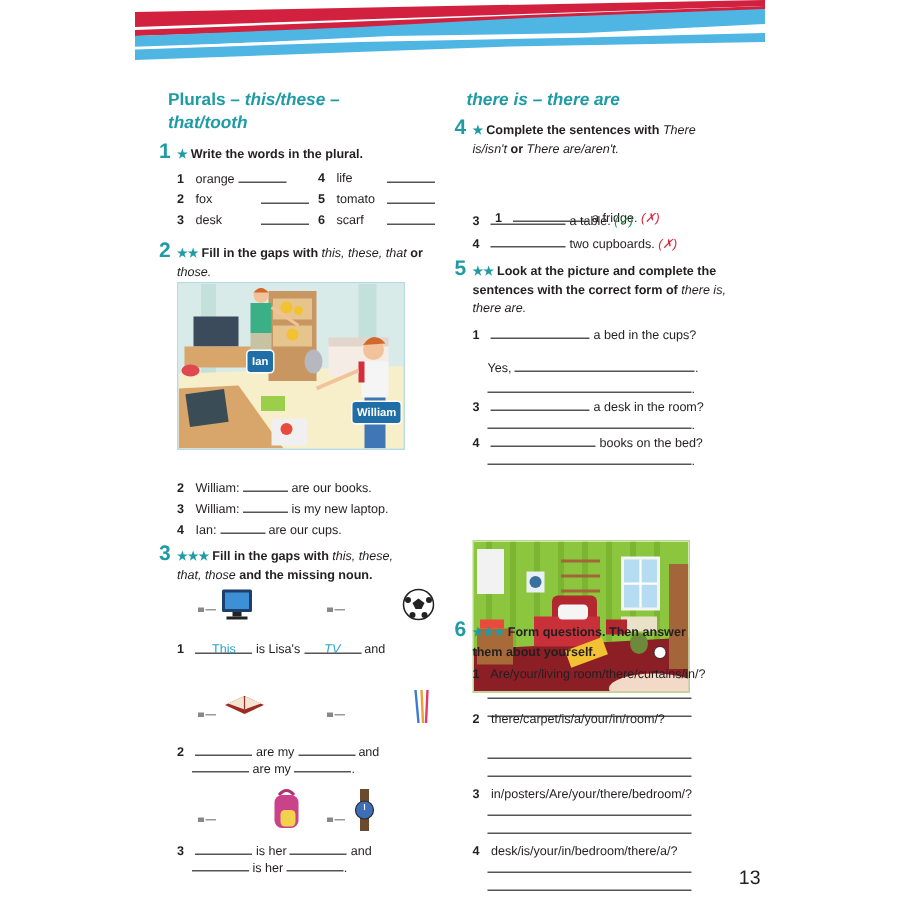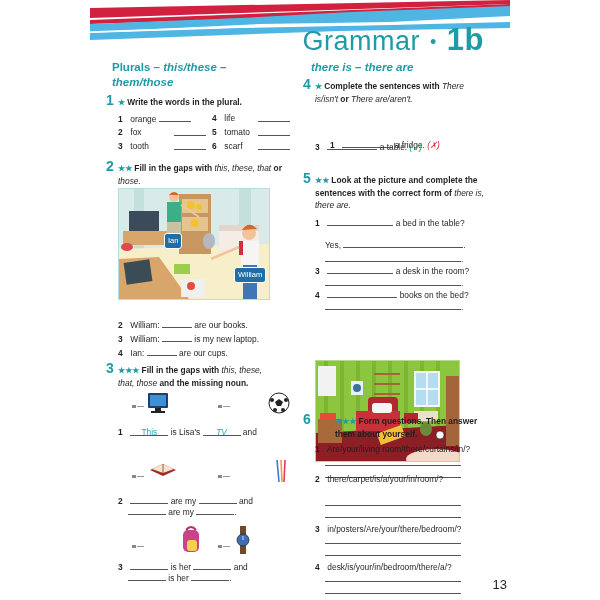--- a/index.html
+++ b/index.html
@@ -18,56 +18,53 @@
   .ex-num { position:absolute; left:-12px; top:-2px; color:#1f9ba6; font-weight:bold; font-size:14px; }
   .ex-instr { font-weight:bold; }
   .ex-instr i { font-weight:normal; font-style:italic; }
   .stars { color:#1f9ba6; font-size:8px; margin-right:2px; }
   .blank { display:inline-block; border-bottom:0.8px solid #555; height:9px; vertical-align:baseline; }
   .answer { color:#2aa3c9; text-align:center; }
   .row { position:absolute; white-space:nowrap; }
   .n { font-weight:bold; display:inline-block; width:10px; }
   .cross { color:#d6283b; font-style:italic; }
   .tick { color:#1a9c4b; font-style:italic; }
-  .pic { position:absolute; border:1.5px solid #b9dbe2; overflow:hidden; }
+  .pic { position:absolute; border:1.5px solid #b9dbe2; overflow:hidden;font-weight:bold; }
   .tag { position:absolute; background:#1f6fa6; color:#fff; font-size:7.5px; padding:1px 3px; border-radius:3px; border:1px solid #fff; }
   .pointer { position:absolute; width:12px; height:5px; }
   .line { position:absolute; border-bottom:0.8px solid #555; height:0; }
   .pagenum { position:absolute; right:3px; bottom:8px; font-size:13px; color:#231f20; }
 </style>
 </head>
 <body>
 
 <div class="page">
 
   <svg class="header-stripes" viewBox="0 0 420 45" preserveAspectRatio="none">
     <path d="M0,8 L420,0 L420,4 L0,18 Z" fill="#d1213f"></path>
     <path d="M0,20 L420,4 L420,10 L0,24 Z" fill="#d1213f"></path>
     <path d="M0,24 L150,18 L260,12 L420,6 L420,16 L300,22 L170,24 L0,32 Z" fill="#4fb6e3"></path>
     <path d="M0,33 L150,28 L300,25 L420,22 L420,28 L250,31 L0,40 Z" fill="#4fb6e3"></path>
     <path d="M0,32 L170,26 L300,24 L420,18" stroke="#fff" stroke-width="1.5" fill="none"></path>
   </svg>
 
-  <div class="title">
-    <span>Grammar</span><span class="dot">•</span><span class="unit">1b</span>
-  </div>
 
   <div class="col col-left">
     <div class="section-heading" style="position:absolute;left:0;top:0;width:180px;">
       <span>Plurals – </span><i>this/these –</i><br>
-      <i>them/those</i>
+      <i>that/tooth</i>
     </div>
 
     <div class="ex" style="left:6px;top:36px;width:172px;">
       <span class="ex-num">1</span>
       <div class="ex-instr"><span class="stars">★</span><span>Write the words in the plural.</span></div>
       <div class="row" style="top:16px;left:0;"><span class="n">1</span> <span>orange</span> <span class="blank" style="width:32px;"></span></div>
       <div class="row" style="top:30px;left:0;"><span class="n">2</span> <span>fox</span></div>
       <span class="blank" style="position:absolute;left:56px;top:30px;width:32px;"></span>
-      <div class="row" style="top:44px;left:0;"><span class="n">3</span> <span>tooth</span></div>
+      <div class="row" style="top:44px;left:0;"><span class="n">3</span> <span>desk</span></div>
       <span class="blank" style="position:absolute;left:56px;top:44px;width:32px;"></span>
       <div class="row" style="top:16px;left:94px;"><span class="n">4</span> <span>life</span></div>
       <span class="blank" style="position:absolute;left:140px;top:16px;width:32px;"></span>
       <div class="row" style="top:30px;left:94px;"><span class="n">5</span> <span>tomato</span></div>
       <span class="blank" style="position:absolute;left:140px;top:30px;width:32px;"></span>
       <div class="row" style="top:44px;left:94px;"><span class="n">6</span> <span>scarf</span></div>
       <span class="blank" style="position:absolute;left:140px;top:44px;width:32px;"></span>
     </div>
 
     <div class="ex" style="left:6px;top:102px;width:172px;">
@@ -197,27 +194,28 @@
   </div>
 
   <div class="col col-right">
     <div class="section-heading" style="position:absolute;left:8px;top:0;"><i>there is – there are</i></div>
 
     <div class="ex" style="left:12px;top:20px;width:172px;">
       <span class="ex-num">4</span>
       <div class="ex-instr"><span class="stars">★</span><span>Complete the sentences with </span><i>There</i><br><i>is/isn't</i><span> or </span><i>There are/aren't.</i></div>
       <div class="row" style="top:30px;left:15px;margin-top:28px;"><span class="n">1</span> <span class="blank" style="width:50px;"></span> <span>a fridge.</span> <span class="cross">(✗)</span></div>
       <div class="row" style="top:60px;left:0;"><span class="n">3</span> <span class="blank" style="width:50px;"></span> <span>a table.</span> <span class="tick">(✓)</span></div>
+      <div class="row" style="top:75px;left:0;"><span class="n">4</span> <span class="blank" style="width:50px;"></span> <span>two cupboards.</span> <span class="cross">(✗)</span></div>
     </div>
 
     <div class="ex" style="left:12px;top:114px;width:170px;">
       <span class="ex-num">5</span>
       <div class="ex-instr" style="white-space:normal;"><span class="stars">★★</span><span>Look at the picture and complete the sentences with the correct form of </span><i>there is, there are.</i></div>
 
-      <div class="row" style="top:42px;left:0;"><span class="n">1</span> <span class="blank" style="width:66px;"></span> <span>a bed in the table?</span></div>
+      <div class="row" style="top:42px;left:0;"><span class="n">1</span> <span class="blank" style="width:66px;"></span> <span>a bed in the cups?</span></div>
       <div class="row" style="top:64px;left:10px;"><span>Yes,</span> <span class="blank" style="width:120px;"></span>.</div>
       <div class="row" style="top:78px;left:10px;"><span class="blank" style="width:136px;"></span>.</div>
       <div class="row" style="top:90px;left:0;"><span class="n">3</span> <span class="blank" style="width:66px;"></span> <span>a desk in the room?</span></div>
       <div class="row" style="top:102px;left:10px;"><span class="blank" style="width:136px;"></span>.</div>
       <div class="row" style="top:114px;left:0;"><span class="n">4</span> <span class="blank" style="width:70px;"></span> <span>books on the bed?</span></div>
       <div class="row" style="top:126px;left:10px;"><span class="blank" style="width:136px;"></span>.</div>
 
       <div class="pic" style="left:0;top:186px;width:143px;height:100px;border-color:#b8d98c;">
         <svg width="143" height="100" viewBox="0 0 143 100">
           <rect width="143" height="100" fill="#8cc63f"></rect>
@@ -253,21 +251,21 @@
           <rect x="4" y="52" width="16" height="6" fill="#e84a3b"></rect>
           <rect x="88" y="52" width="14" height="10" fill="#b3272e"></rect>
           <ellipse cx="110" cy="68" rx="6" ry="7" fill="#6d8a3a"></ellipse>
           <circle cx="124" cy="74" r="4" fill="#fff" stroke="#222" stroke-width="0.6"></circle>
         </svg>
       </div>
     </div>
 
     <div class="ex" style="left:12px;top:355px;width:172px;">
       <span class="ex-num">6</span>
-      <div class="ex-instr" style="width:160px;padding-left:20px;"><span class="stars">★★★</span><span>Form questions. Then answer them about yourself.</span></div>
+      <div class="ex-instr" style="width:160px;"><span class="stars">★★★</span><span>Form questions. Then answer them about yourself.</span></div>
 
       <div class="row" style="top:28px;left:0;"><span class="n">1</span> <span>Are/your/living room/there/curtains/in/?</span></div>
       <div class="line" style="left:10px;top:50px;width:136px;"></div>
       <div class="line" style="left:10px;top:62px;width:136px;"></div>
 
       <div class="row" style="top:58px;left:0;"><span class="n">2</span> <span>there/carpet/is/a/your/in/room/?</span></div>
       <div class="line" style="left:10px;top:90px;width:136px;"></div>
       <div class="line" style="left:10px;top:102px;width:136px;"></div>
 
       <div class="row" style="top:108px;left:0;"><span class="n">3</span> <span>in/posters/Are/your/there/bedroom/?</span></div>

